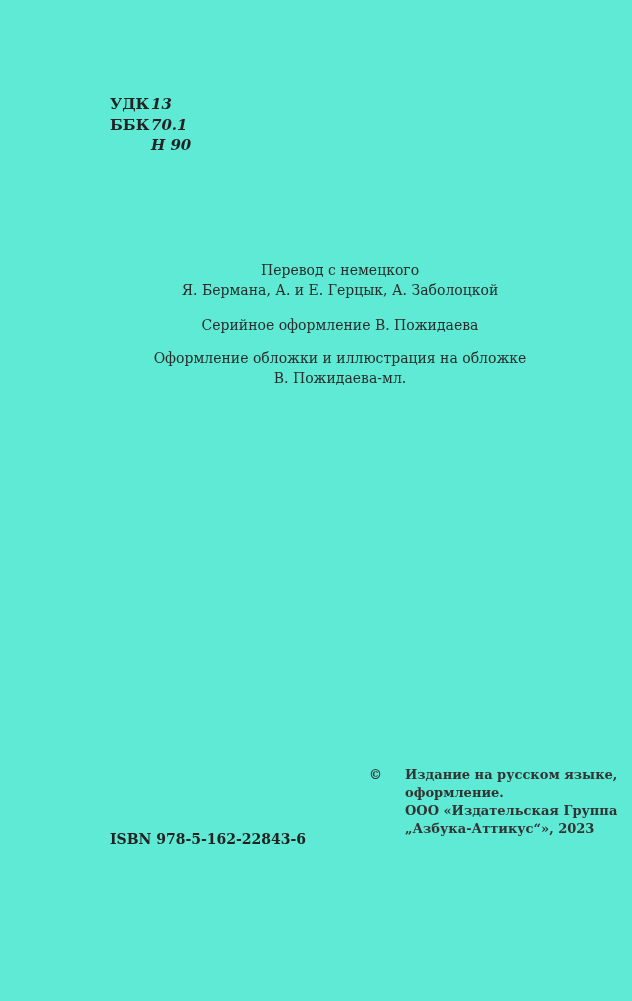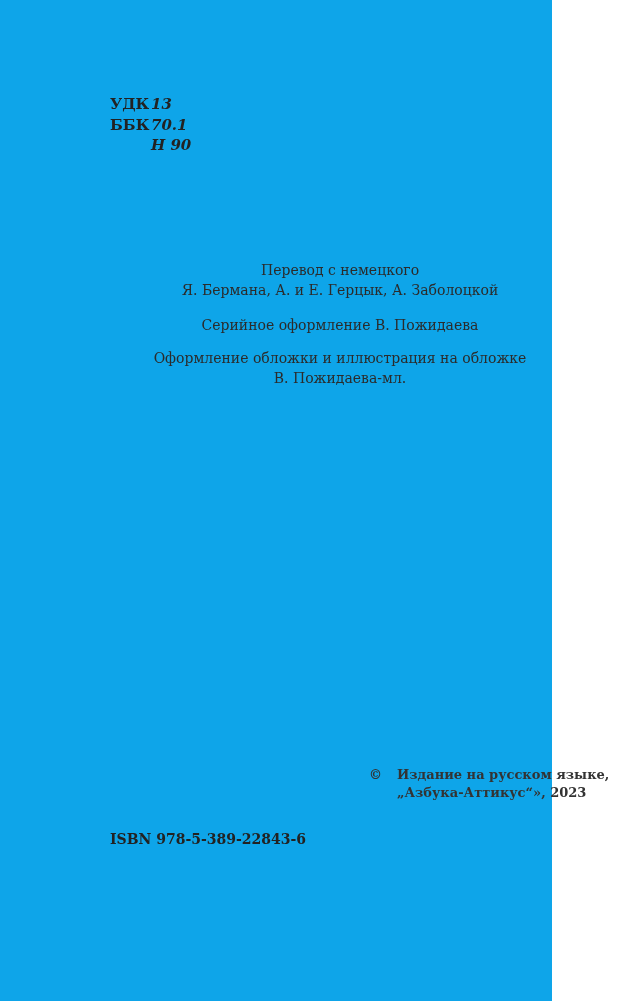--- a/index.html
+++ b/index.html
@@ -11,23 +11,23 @@
       width: 632px;
       height: 1001px;
       position: relative;
       overflow: hidden;
       font-family: "DejaVu Serif", "Liberation Serif", serif;
       color: #2a2a2a;
     }
     .page {
       position: absolute;
       left: 0; top: 0;
-      width: 552px;
+      width: 632px;
       height: 1001px;
-      background: #0ea5e9;
+      background: #5eead4;
     }
     .classification {
       position: absolute;
       left: 110px;
       top: 94px;
       font-size: 15px;
       line-height: 20.5px;
       font-weight: bold;
       color: #222;
     }
@@ -77,21 +77,21 @@
       font-weight: bold;
       color: #333;
     }
     .copyright-symbol {
       position: absolute;
       left: 0;
       top: 0;
       font-size: 13px;
     }
     .copyright-lines {
-      margin-left: 28px;
+      margin-left: 36px;
     }
     .copyright-line {
       display: block;
       white-space: nowrap;
     }
   </style>
 </head>
 <body>
 
 <div class="page">
@@ -122,19 +122,21 @@
 
   <div class="credits credits-cover">
     <span class="credit-line">Оформление обложки и иллюстрация на обложке</span>
     <span class="credit-line">В. Пожидаева-мл.</span>
   </div>
 
   <div class="copyright">
     <span class="copyright-symbol">©</span>
     <div class="copyright-lines">
       <span class="copyright-line">Издание на русском языке,</span>
+      <span class="copyright-line">оформление.</span>
+      <span class="copyright-line">ООО «Издательская Группа</span>
       <span class="copyright-line">„Азбука-Аттикус“», 2023</span>
     </div>
   </div>
 
-  <div class="isbn">ISBN 978-5-389-22843-6</div>
+  <div class="isbn">ISBN 978-5-162-22843-6</div>
 
 </div>
 
 </body></html>

